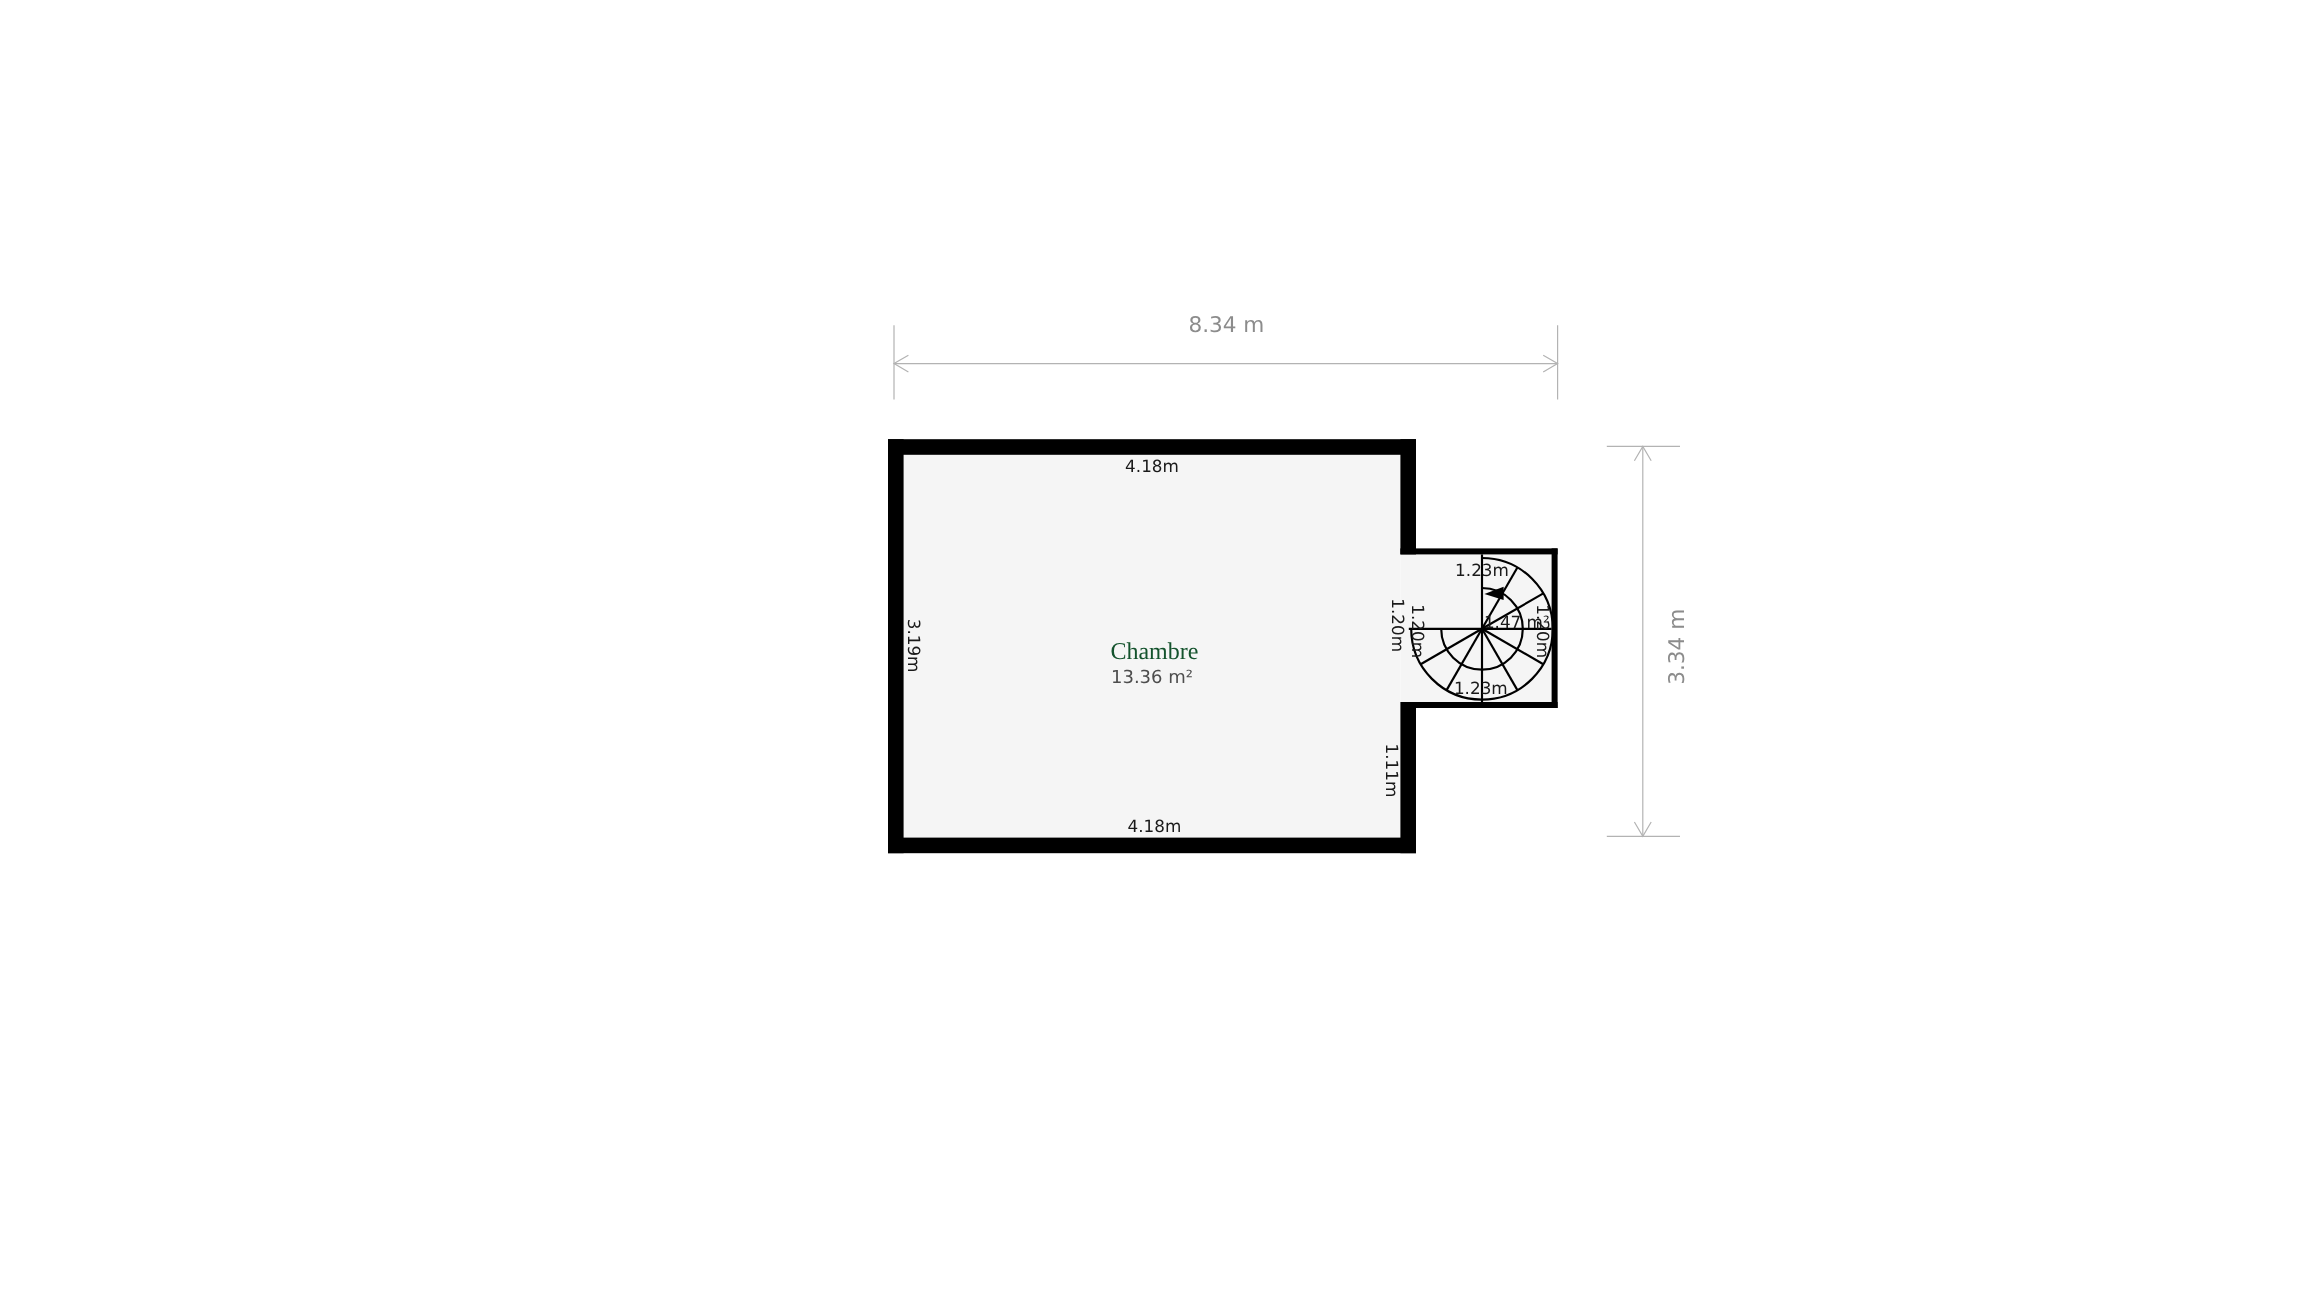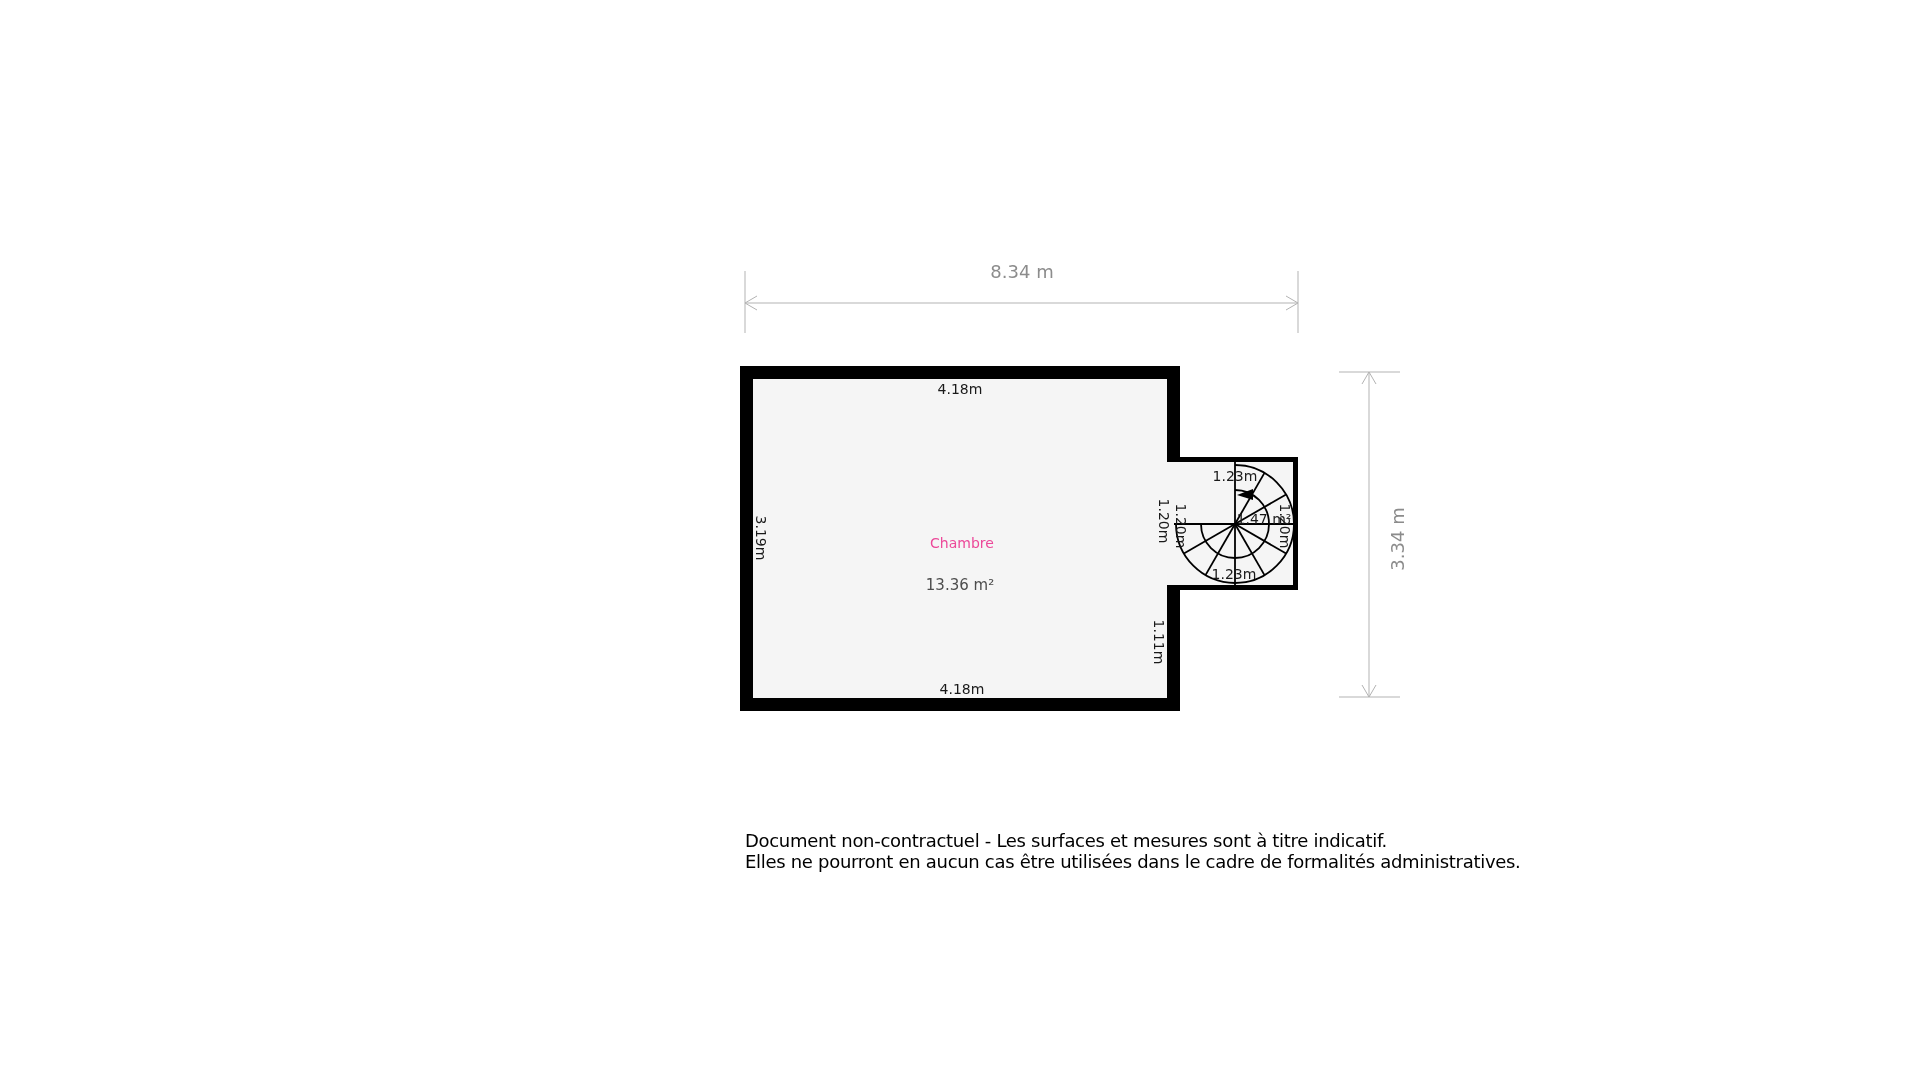--- a/index.html
+++ b/index.html
@@ -25,25 +25,25 @@
     white-space:nowrap;line-height:1;
   }
   .lbl.rot-cw{transform:translate(-50%,-50%) rotate(90deg);}
   .dimlbl{
     position:absolute;transform:translate(-50%,-50%);
     font-size:18px;color:var(--dimtext);white-space:nowrap;line-height:1;
   }
   .dimlbl.rot-ccw{transform:translate(-50%,-50%) rotate(-90deg);}
   .room-name{
     position:absolute;transform:translate(-50%,-50%);
-    font-size:14px;color:#ec4899;white-space:nowrap;line-height:1;
+    font-size:20px;color:#14532d;white-space:nowrap;line-height:1;font-family:Liberation Serif, serif;
   }
   .room-area{
     position:absolute;transform:translate(-50%,-50%);
-    font-size:15px;color:var(--areatext);white-space:nowrap;line-height:1;margin-top:20px;
+    font-size:15px;color:var(--areatext);white-space:nowrap;line-height:1;
   }
   .disclaimer{
     position:absolute;left:745px;top:830px;
     font-size:18px;color:#000000;letter-spacing:-0.3px;
     line-height:21px;white-space:nowrap;
   }
 </style>
 </head>
 <body>
 
@@ -114,18 +114,14 @@
   <div class="lbl rot-cw" style="left:761px;top:538px;">3.19m</div>
   <div class="lbl rot-cw" style="left:1164px;top:521px;">1.20m</div>
   <div class="lbl rot-cw" style="left:1181px;top:526px;">1.20m</div>
   <div class="lbl rot-cw" style="left:1159px;top:642px;">1.11m</div>
 
   <div class="lbl" style="left:1235px;top:476px;">1.23m</div>
   <div class="lbl" style="left:1234px;top:574px;">1.23m</div>
   <div class="lbl" style="left:1264px;top:519px;">1.47 m²</div>
   <div class="lbl rot-cw" style="left:1285px;top:526px;">1.20m</div>
 
-  <div class="disclaimer">
-    <div>Document non-contractuel - Les surfaces et mesures sont à titre indicatif.</div>
-    <div>Elles ne pourront en aucun cas être utilisées dans le cadre de formalités administratives.</div>
-  </div>
 
 </div>
 
 </body></html>

